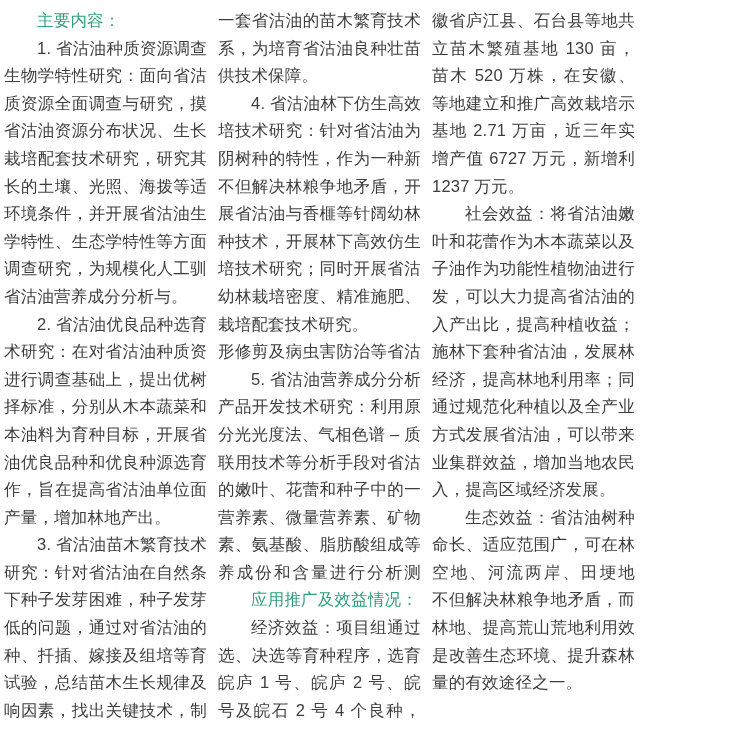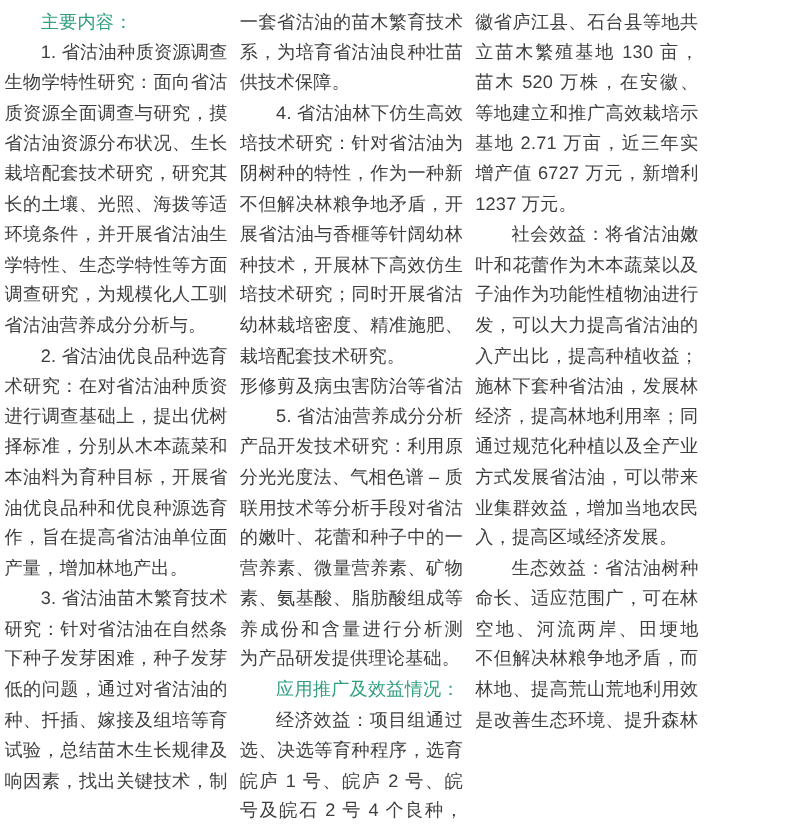--- a/index.html
+++ b/index.html
@@ -94,21 +94,20 @@
       <div class="line end">栽培配套技术研究。</div>
       <div class="line">形修剪及病虫害防治等省沽油</div>
       <div class="line indent">5. 省沽油营养成分分析与</div>
       <div class="line">产品开发技术研究：利用原子</div>
       <div class="line">分光光度法、气相色谱 – 质谱</div>
       <div class="line">联用技术等分析手段对省沽油</div>
       <div class="line">的嫩叶、花蕾和种子中的一般</div>
       <div class="line">营养素、微量营养素、矿物元</div>
       <div class="line">素、氨基酸、脂肪酸组成等营</div>
       <div class="line">养成份和含量进行分析测试，</div>
-      <div class="line end">为产品研发提供理论基础。</div>
       <div class="line heading indent end">应用推广及效益情况：</div>
       <div class="line indent">经济效益：项目组通过初</div>
       <div class="line">选、决选等育种程序，选育出</div>
       <div class="line">皖庐 1 号、皖庐 2 号、皖石 1</div>
       <div class="line">号及皖石 2 号 4 个良种，在安</div>
     </div>
   <div class="col">
       <div class="line">徽省庐江县、石台县等地共建</div>
       <div class="line">立苗木繁殖基地 130 亩，繁殖</div>
       <div class="line">苗木 520 万株，在安徽、浙江</div>
@@ -126,14 +125,15 @@
       <div class="line">通过规范化种植以及全产业链</div>
       <div class="line">方式发展省沽油，可以带来产</div>
       <div class="line">业集群效益，增加当地农民收</div>
       <div class="line end">入，提高区域经济发展。</div>
       <div class="line indent">生态效益：省沽油树种寿</div>
       <div class="line">命长、适应范围广，可在林间</div>
       <div class="line">空地、河流两岸、田埂地边、</div>
       <div class="line">不但解决林粮争地矛盾，而且</div>
       <div class="line">林地、提高荒山荒地利用效率，</div>
       <div class="line">是改善生态环境、提升森林质</div>
+      <div class="line end">量的有效途径之一。</div>
     </div>
 </div>
 
 </body></html>

